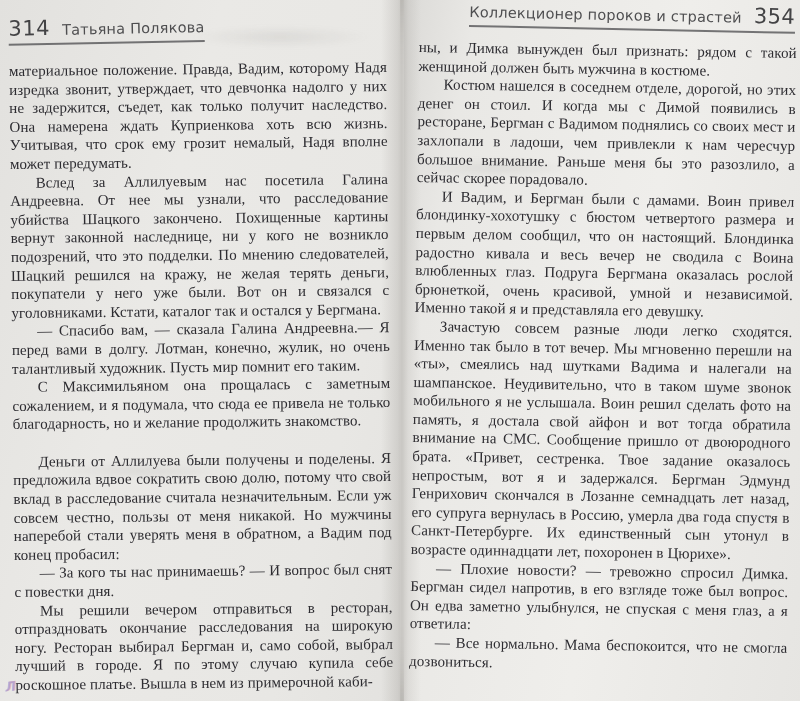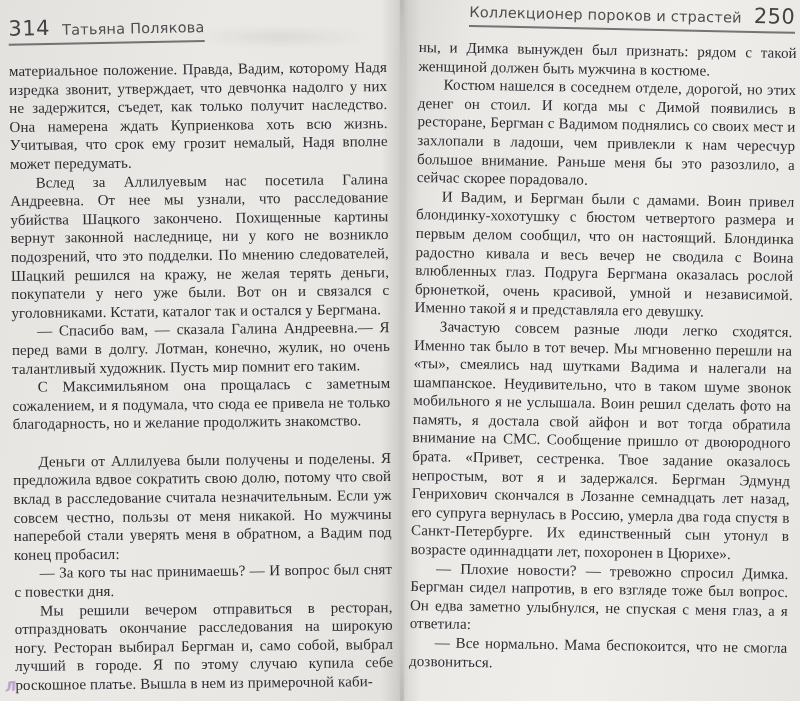--- a/index.html
+++ b/index.html
@@ -123,21 +123,21 @@
         <p class="indent">— За кого ты нас принимаешь? — И вопрос был снят с повестки дня.</p>
         <p class="indent">Мы решили вечером отправиться в ресторан, отпраздновать окончание расследования на широкую ногу. Ресторан выбирал Бергман и, само собой, выбрал лучший в городе. Я по этому случаю купила себе роскошное платье. Вышла в нем из примерочной каби-</p>
       </div>
     </div>
   </div>
 
   <div class="page page-right">
     <div class="page-inner">
       <div class="running-head">
         <span class="head-title">Коллекционер пороков и страстей</span>
-        <span class="folio">250</span>
+        <span class="folio">354</span>
       </div>
       <div class="body-text">
         <p>ны, и Димка вынужден был признать: рядом с такой женщиной должен быть мужчина в костюме.</p>
         <p class="indent">Костюм нашелся в соседнем отделе, дорогой, но этих денег он стоил. И когда мы с Димой появились в ресторане, Бергман с Вадимом поднялись со своих мест и захлопали в ладоши, чем привлекли к нам чересчур большое внимание. Раньше меня бы это разозлило, а сейчас скорее порадовало.</p>
         <p class="indent">И Вадим, и Бергман были с дамами. Воин привел блондинку-хохотушку с бюстом четвертого размера и первым делом сообщил, что он настоящий. Блондинка радостно кивала и весь вечер не сводила с Воина влюбленных глаз. Подруга Бергмана оказалась рослой брюнеткой, очень красивой, умной и независимой. Именно такой я и представляла его девушку.</p>
         <p class="indent">Зачастую совсем разные люди легко сходятся. Именно так было в тот вечер. Мы мгновенно перешли на «ты», смеялись над шутками Вадима и налегали на шампанское. Неудивительно, что в таком шуме звонок мобильного я не услышала. Воин решил сделать фото на память, я достала свой айфон и вот тогда обратила внимание на СМС. Сообщение пришло от двоюродного брата. «Привет, сестренка. Твое задание оказалось непростым, вот я и задержался. Бергман Эдмунд Генрихович скончался в Лозанне семнадцать лет назад, его супруга вернулась в Россию, умерла два года спустя в Санкт-Петербурге. Их единственный сын утонул в возрасте одиннадцати лет, похоронен в Цюрихе».</p>
         <p class="indent">— Плохие новости? — тревожно спросил Димка. Бергман сидел напротив, в его взгляде тоже был вопрос. Он едва заметно улыбнулся, не спуская с меня глаз, а я ответила:</p>
         <p class="indent">— Все нормально. Мама беспокоится, что не смогла дозвониться.</p>
       </div>
     </div>

